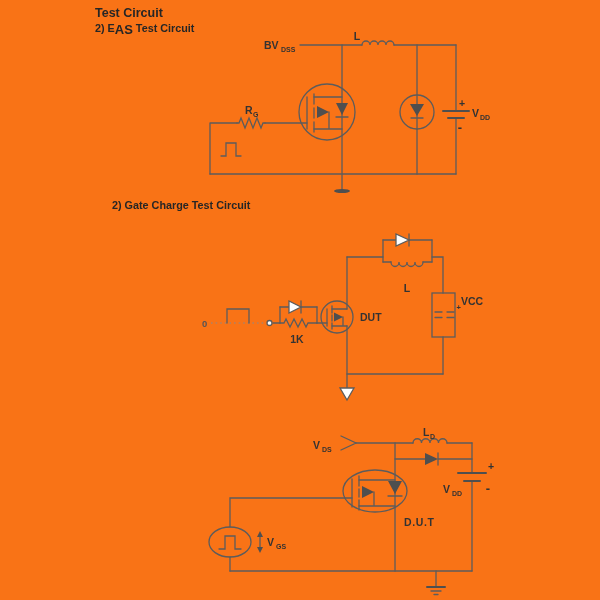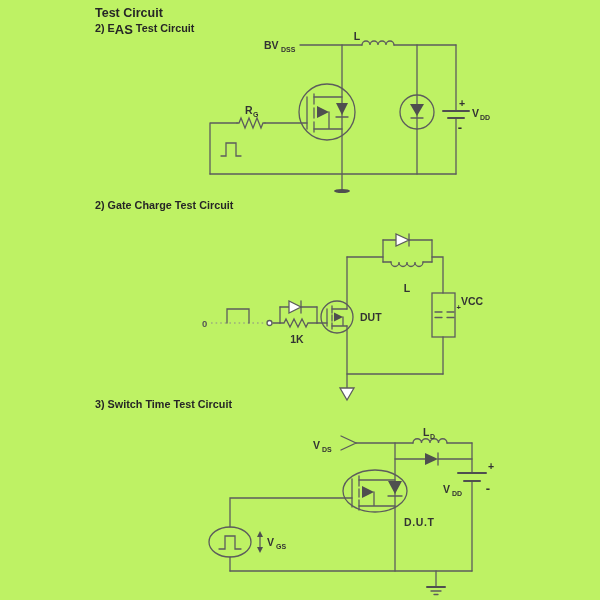--- a/index.html
+++ b/index.html
@@ -1,16 +1,16 @@
 <!DOCTYPE html>
 <html><head>
 <meta charset="utf-8">
 <style>
   html,body{margin:0;padding:0;background:#ffffff;}
-  #screen{position:relative;width:600px;height:600px;background:#bef264;overflow:hidden;
+  #screen{position:relative;width:600px;height:600px;background:#f97316;overflow:hidden;
           font-family:"Liberation Sans",sans-serif;}
   .heading{position:absolute;color:#262626;font-weight:bold;white-space:nowrap;}
   .heading.title{font-size:12.5px;}
   .heading.sub{font-size:10.8px;}
   .heading sub{font-size:13px;vertical-align:-2px;}
   svg{position:absolute;overflow:visible;}
   svg .wire{fill:none;stroke:#5c5c5c;stroke-width:1.3px;stroke-linecap:round;}
   svg .thick{fill:none;stroke:#4f4f4f;stroke-width:2px;stroke-linecap:round;}
   svg .solid{fill:#4f4f4f;stroke:none;}
   svg .open{fill:#ffffff;stroke:#5c5c5c;stroke-width:1.3px;}
@@ -85,21 +85,21 @@
       <text class="lbl" x="357" y="40" text-anchor="middle">L</text>
       <text class="lbl" x="245" y="114">R</text>
       <text class="sublbl" x="253" y="116.5">G</text>
       <text class="lbl" x="462" y="107" text-anchor="middle">+</text>
       <text class="minus" x="460" y="132" text-anchor="middle">-</text>
       <text class="lbl" x="472" y="117">V</text>
       <text class="sublbl" x="480" y="119.5">DD</text>
     </g>
   </svg>
 
-  <div class="heading sub" style="left:95px;top:199px">2) Gate Charge Test Circuit</div>
+  <div class="heading sub" style="left:112px;top:199px">2) Gate Charge Test Circuit</div>
 
   <svg style="left:195px;top:228px" width="302" height="180" viewBox="195 228 302 180">
     <g>
       <path class="dotted" d="M211 323 H266"></path>
       <path class="wire" d="M227 323 V309 H249 V323"></path>
       <circle class="open" cx="269.5" cy="323" r="2.5"></circle>
       <path class="wire" d="M273 323 H280"></path>
     </g>
 
     <g>
@@ -144,21 +144,20 @@
     <g>
       <text class="zero" x="202" y="327">0</text>
       <text class="lbl" x="297" y="343" text-anchor="middle">1K</text>
       <text class="lbl" x="360" y="321">DUT</text>
       <text class="lbl" x="407" y="292" text-anchor="middle">L</text>
       <text class="lbl" x="461" y="305">VCC</text>
       <text class="tiny" x="456.5" y="310">+</text>
     </g>
   </svg>
 
-  <div class="heading sub" style="left:95px;top:398px">3) Switch Time Test Circuit</div>
 
   <svg style="left:195px;top:420px" width="312" height="180" viewBox="195 420 312 180">
     <g>
       <path class="wire" d="M341 436 L356 443 L341 450"></path>
     </g>
 
     <g>
       <path class="wire" d="M356 443 H413 M447 443 H472"></path>
       <path class="wire" d="M472 443 V473 M472 481 V571"></path>
       <path class="wire" d="M230 571 H472"></path>

